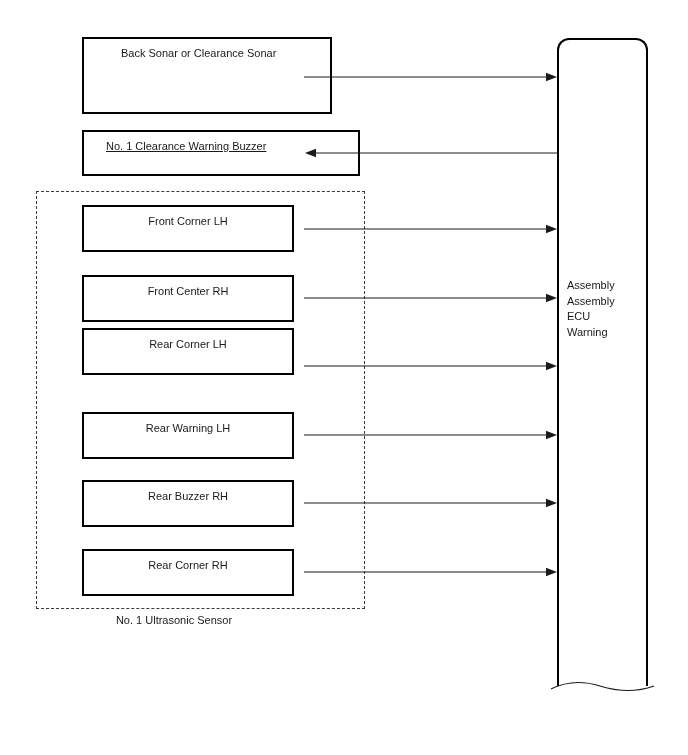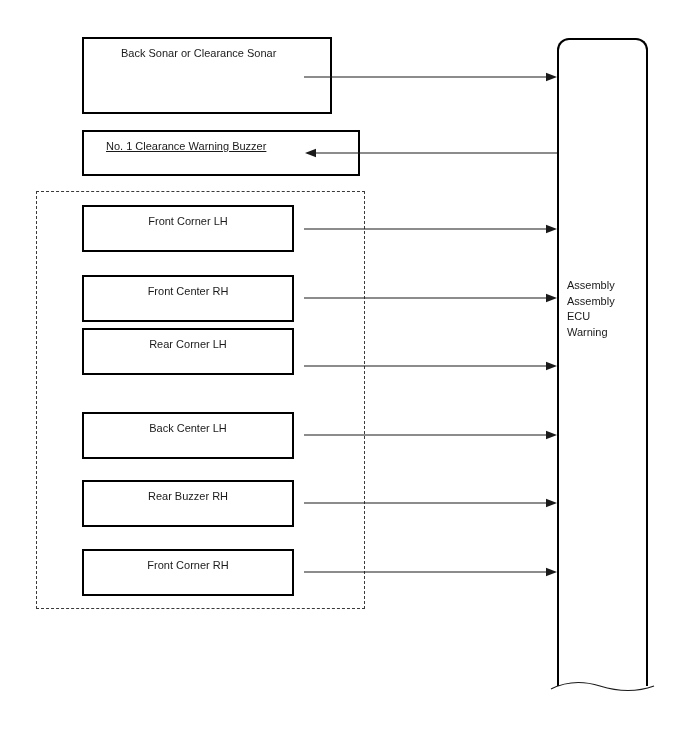--- a/index.html
+++ b/index.html
@@ -106,29 +106,30 @@
   <div class="box box-sensor sensor-1">
     <div>Front Corner LH</div>
   </div>
   <div class="box box-sensor sensor-2">
     <div>Front Center RH</div>
   </div>
   <div class="box box-sensor sensor-3">
     <div>Rear Corner LH</div>
   </div>
   <div class="box box-sensor sensor-4">
-    <div>Back Center LH</div>
+    <div>Rear Warning LH</div>
   </div>
   <div class="box box-sensor sensor-5">
     <div>Rear Buzzer RH</div>
   </div>
   <div class="box box-sensor sensor-6">
-    <div>Front Corner RH</div>
+    <div>Rear Corner RH</div>
   </div>
 
+  <div class="group-caption">No. 1 Ultrasonic Sensor</div>
 
   <div class="box-ecu"></div>
   <div class="ecu-label">
     <div>Assembly</div>
     <div>Assembly</div>
     <div>ECU</div>
     <div>Warning</div>
   </div>
 
   <svg class="overlay" viewBox="0 0 688 755" xmlns="http://www.w3.org/2000/svg">

